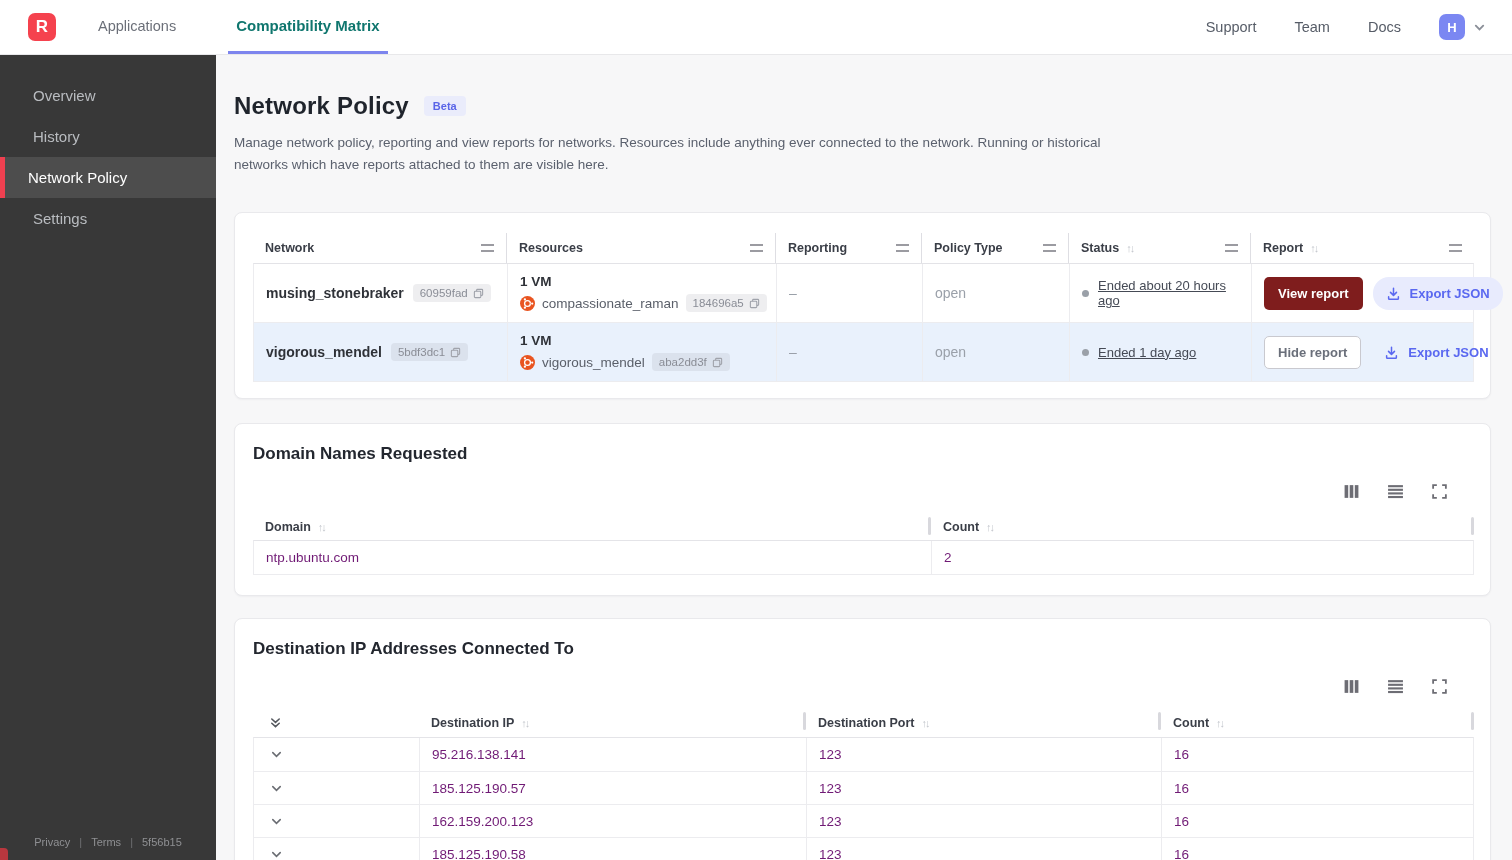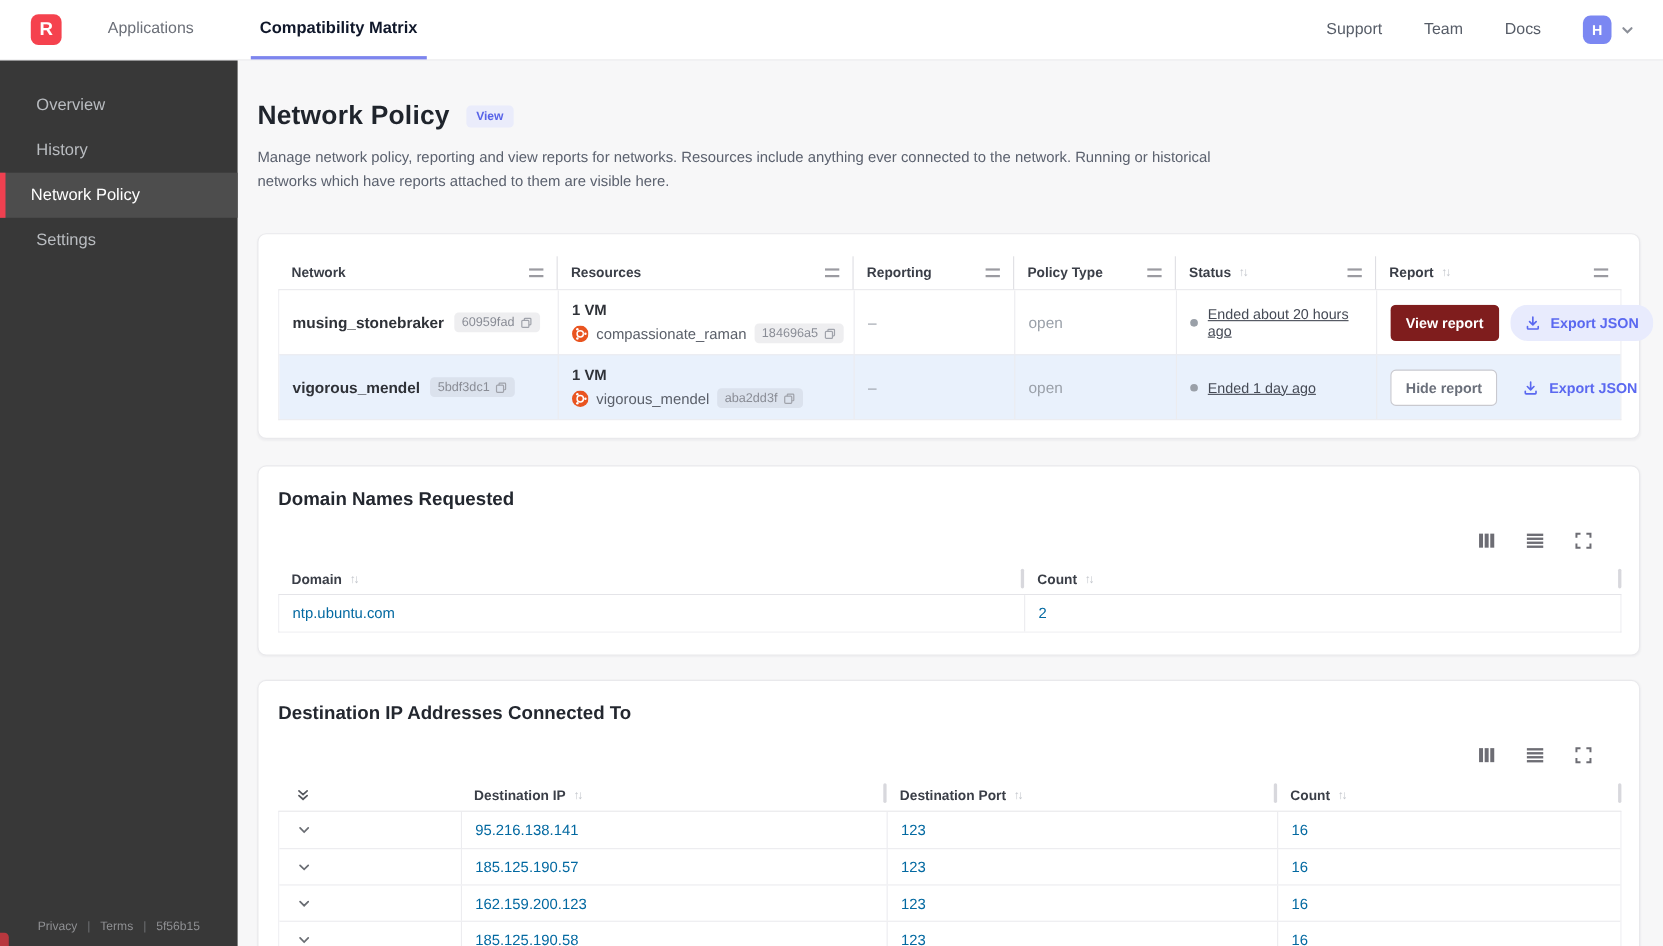--- a/index.html
+++ b/index.html
@@ -4,21 +4,21 @@
 <style>
   * { margin:0; padding:0; box-sizing:border-box; }
   html,body { width:1512px; height:860px; overflow:hidden; }
   body { font-family:"Liberation Sans","DejaVu Sans",sans-serif; background:#f7f7f8; color:#2b2f38; }
 
   
   .topnav { height:55px; background:#fff; border-bottom:1px solid #e8e8ea; display:flex; align-items:stretch; padding:0 26px 0 28px; }
   .logo { width:28px; height:28px; background:#f5424e; border-radius:7px; color:#fff; font-weight:bold; font-size:17px; display:flex; align-items:center; justify-content:center; align-self:center; }
   .navtabs { display:flex; margin-left:34px; gap:44px; }
   .navtab { display:flex; align-items:center; font-size:14.5px; color:#6b6f78; border-bottom:3px solid transparent; padding:3px 8px; cursor:pointer; }
-  .navtab.active { color:#0f172a; font-weight:700; font-size:15px; border-bottom-color:#7d85ee; }
+  .navtab.active { color:#0f766e; font-weight:700; font-size:15px; border-bottom-color:#7d85ee; }
   .nav-right { margin-left:auto; display:flex; align-items:center; gap:38px; }
   .navlink { font-size:14.5px; color:#565c67; cursor:pointer; }
   .user { display:flex; align-items:center; gap:8px; cursor:pointer; }
   .avatar { width:26px; height:26px; border-radius:7px; background:#7b87f2; color:#fff; font-size:13px; font-weight:700; display:flex; align-items:center; justify-content:center; }
 
   
   .shell { display:flex; height:805px; }
   .sidebar { position:relative; width:216px; background:#383838; display:flex; flex-direction:column; flex-shrink:0; }
   .side-items { margin-top:20px; }
   .side-item { height:41px; display:flex; align-items:center; padding-left:28px; font-size:15px; color:#b9bcc0; cursor:pointer; border-left:5px solid transparent; }
@@ -74,21 +74,21 @@
   .toolbar { display:flex; justify-content:flex-end; align-items:center; gap:27px; margin-top:19px; padding-right:26px; }
   .tool-ic { width:17px; height:17px; cursor:pointer; color:#6d6d74; }
 
   .rtable { margin-top:13px; }
   .rhead { display:grid; height:27px; align-items:center; }
   .rth { display:flex; align-items:center; padding:0 12px; font-size:12.5px; font-weight:700; color:#3a3e47; position:relative; height:100%; }
   .rth .bar { position:absolute; right:0; top:4px; width:3px; height:18px; background:#d8d8dd; border-radius:2px; cursor:col-resize; }
   .rbody { border:1px solid #ececef; border-top:1px solid #e4e4e8; }
   .rrow { display:grid; height:33px; align-items:center; background:#fff; }
   .rrow + .rrow { border-top:1px solid #ececef; }
-  .rcell { padding:0 12px; font-size:13.5px; color:#0369a1; height:100%; display:flex; align-items:center; border-right:1px solid #ececef; }
+  .rcell { padding:0 12px; font-size:13.5px; color:#701a75; height:100%; display:flex; align-items:center; border-right:1px solid #ececef; }
   .rcell:last-child { border-right:none; }
   .grid-domain { grid-template-columns:678px 1fr; }
   .grid-dest { grid-template-columns:166px 387px 355px 1fr; }
   .chev { width:13px; height:13px; color:#6a6d73; cursor:pointer; }
   .expander-cell { justify-content:flex-start; padding-left:16px; }
 </style>
 </head>
 <body>
 
 <header class="topnav">
@@ -124,21 +124,21 @@
       <span>Terms</span>
       <span class="sep">|</span>
       <span>5f56b15</span>
     </div>
     <div class="red-notch"></div>
   </aside>
 
   <main class="main">
     <div class="page-head">
       <h1 class="page-title">Network Policy</h1>
-      <span class="beta">View</span>
+      <span class="beta">Beta</span>
     </div>
     <p class="page-desc">Manage network policy, reporting and view reports for networks. Resources include anything ever connected to the network. Running or historical networks which have reports attached to them are visible here.</p>
 
     <section class="card card-networks">
       <div class="ntable-head">
         <div class="nth">
           <span>Network</span>
             <span class="grow"></span>
           <span class="handle"></span>
         </div>

